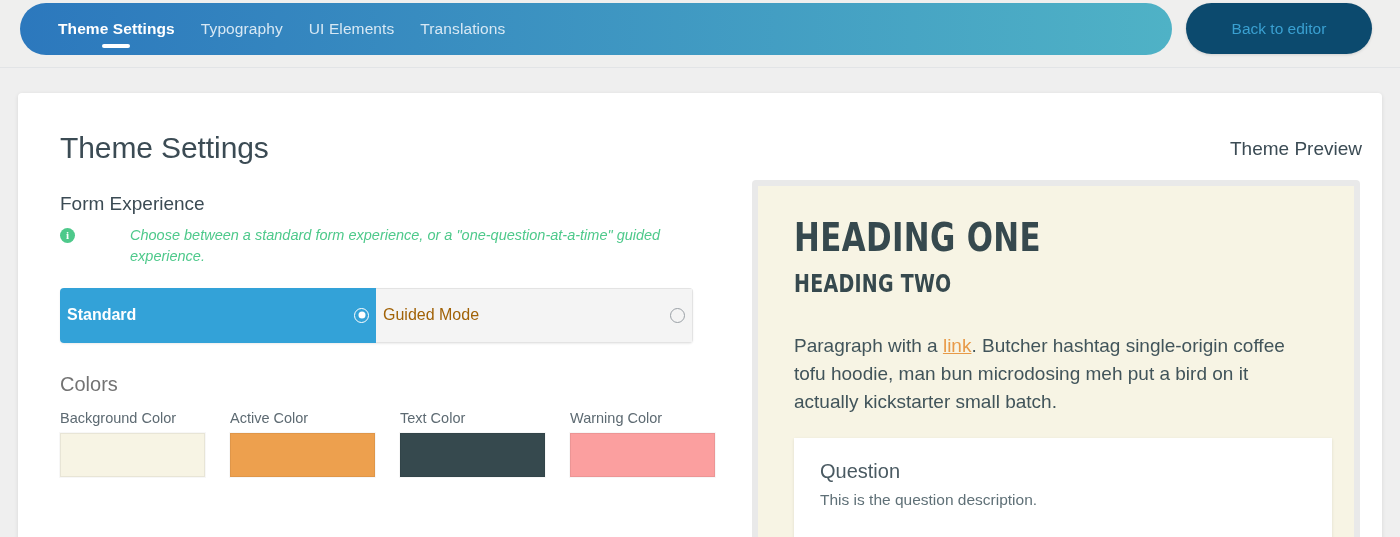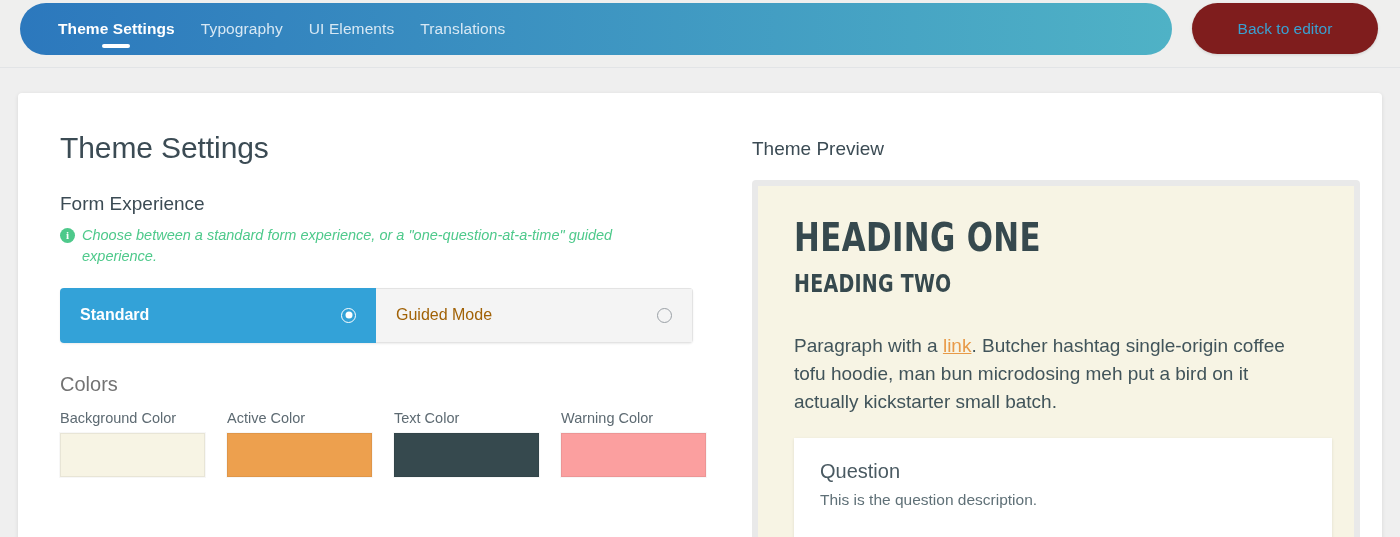--- a/index.html
+++ b/index.html
@@ -39,23 +39,23 @@
   .nav-tab.active::after {
     content: "";
     position: absolute;
     left: 50%; transform: translateX(-50%);
     bottom: 7px;
     width: 28px; height: 4px;
     border-radius: 2px;
     background: #ffffff;
   }
   .back-btn {
-    position: absolute; right: 22px; top: 3px;
+    position: absolute; right: 28px; top: 3px;
     width: 186px; height: 51px;
-    background: #7f1d1d;
+    background: #0c4a6e;
     border-radius: 26px;
     box-shadow: 0 1px 3px rgba(0,0,0,.13);
     color: #3aa0d1;
     font-size: 15.5px;
     display: flex; align-items: center; justify-content: center;
     cursor: pointer;
   }
 
   
   .card {
@@ -101,21 +101,21 @@
     margin-top: 20px;
     display: flex;
     width: 633px; height: 55px;
     border-radius: 4px;
     overflow: hidden;
     box-shadow: 0 1px 2px rgba(0,0,0,.08);
   }
   .seg-opt {
     flex: 1 1 0;
     display: flex; align-items: center; justify-content: space-between;
-    padding: 0 20px;
+    padding: 0 7px;
     font-size: 16px;
     cursor: pointer;
   }
   .seg-opt.selected { background: #33a2d8; color: #ffffff; font-weight: bold; }
   .seg-opt.unselected { background: #f4f4f4; color: #a16207; border: 1px solid #e3e3e3; border-left: none; gap: 30px; }
   .radio-dot {
     width: 15px; height: 15px; border-radius: 50%;
     border: 1.6px solid #ffffff;
     position: relative; flex: 0 0 auto;
   }
@@ -125,32 +125,32 @@
     width: 7px; height: 7px; border-radius: 50%;
     background: #ffffff;
   }
   .radio-empty {
     width: 15px; height: 15px; border-radius: 50%;
     border: 1.6px solid #9aa0a6; flex: 0 0 auto;
   }
 
   
   .colors-heading { font-size: 20px; color: #737373; margin-top: 30px; }
-  .swatch-row { display: flex; gap: 22px; margin-top: 14px; }
+  .swatch-row { display: flex; gap: 22px; margin-top: 14px; justify-content: space-between; }
   .swatch-group { width: 145px; }
   .swatch-label { font-size: 14.5px; color: #5d6a72; margin-bottom: 7px; }
   .swatch {
     width: 145px; height: 44px;
     border: 1px solid rgba(0,0,0,.06);
     box-shadow: 0 0 0 1px rgba(0,0,0,.03);
   }
 
   
   .right-col { position: absolute; left: 734px; top: 45px; width: 610px; }
-  .preview-title { font-size: 19px; color: #3b4b54; }
+  .preview-title { font-size: 19px; color: #3b4b54; text-align: right; }
   .preview-frame {
     margin-top: 20px;
     width: 608px; height: 400px;
     background: #e9e9e9;
     border-radius: 4px;
     padding: 6px;
   }
   .preview-inner {
     width: 100%; height: 100%;
     background: #f7f4e2;
@@ -216,21 +216,21 @@
 <div class="card">
 
   <div class="left-col">
 
     <div class="page-title">Theme Settings</div>
 
     <div class="section-title">Form Experience</div>
 
     <div class="hint-row">
       <span class="info-icon" style="background: rgb(78, 201, 139);">i</span>
-      <span class="hint-text" style="color: rgb(78, 201, 139);">Choose between a standard form experience, or a "one-question-at-a-time" guided experience.</span>
+      <span class="hint-text" style="color: rgb(78, 201, 139); margin-left: 48px;">Choose between a standard form experience, or a "one-question-at-a-time" guided experience.</span>
     </div>
 
     <div class="segmented">
       <div class="seg-opt selected" style="background: rgb(51, 162, 216);">
         <span>Standard</span>
         <span class="radio-dot"></span>
       </div>
       <div class="seg-opt unselected">
         <span>Guided Mode</span>
         <span class="radio-empty"></span>

